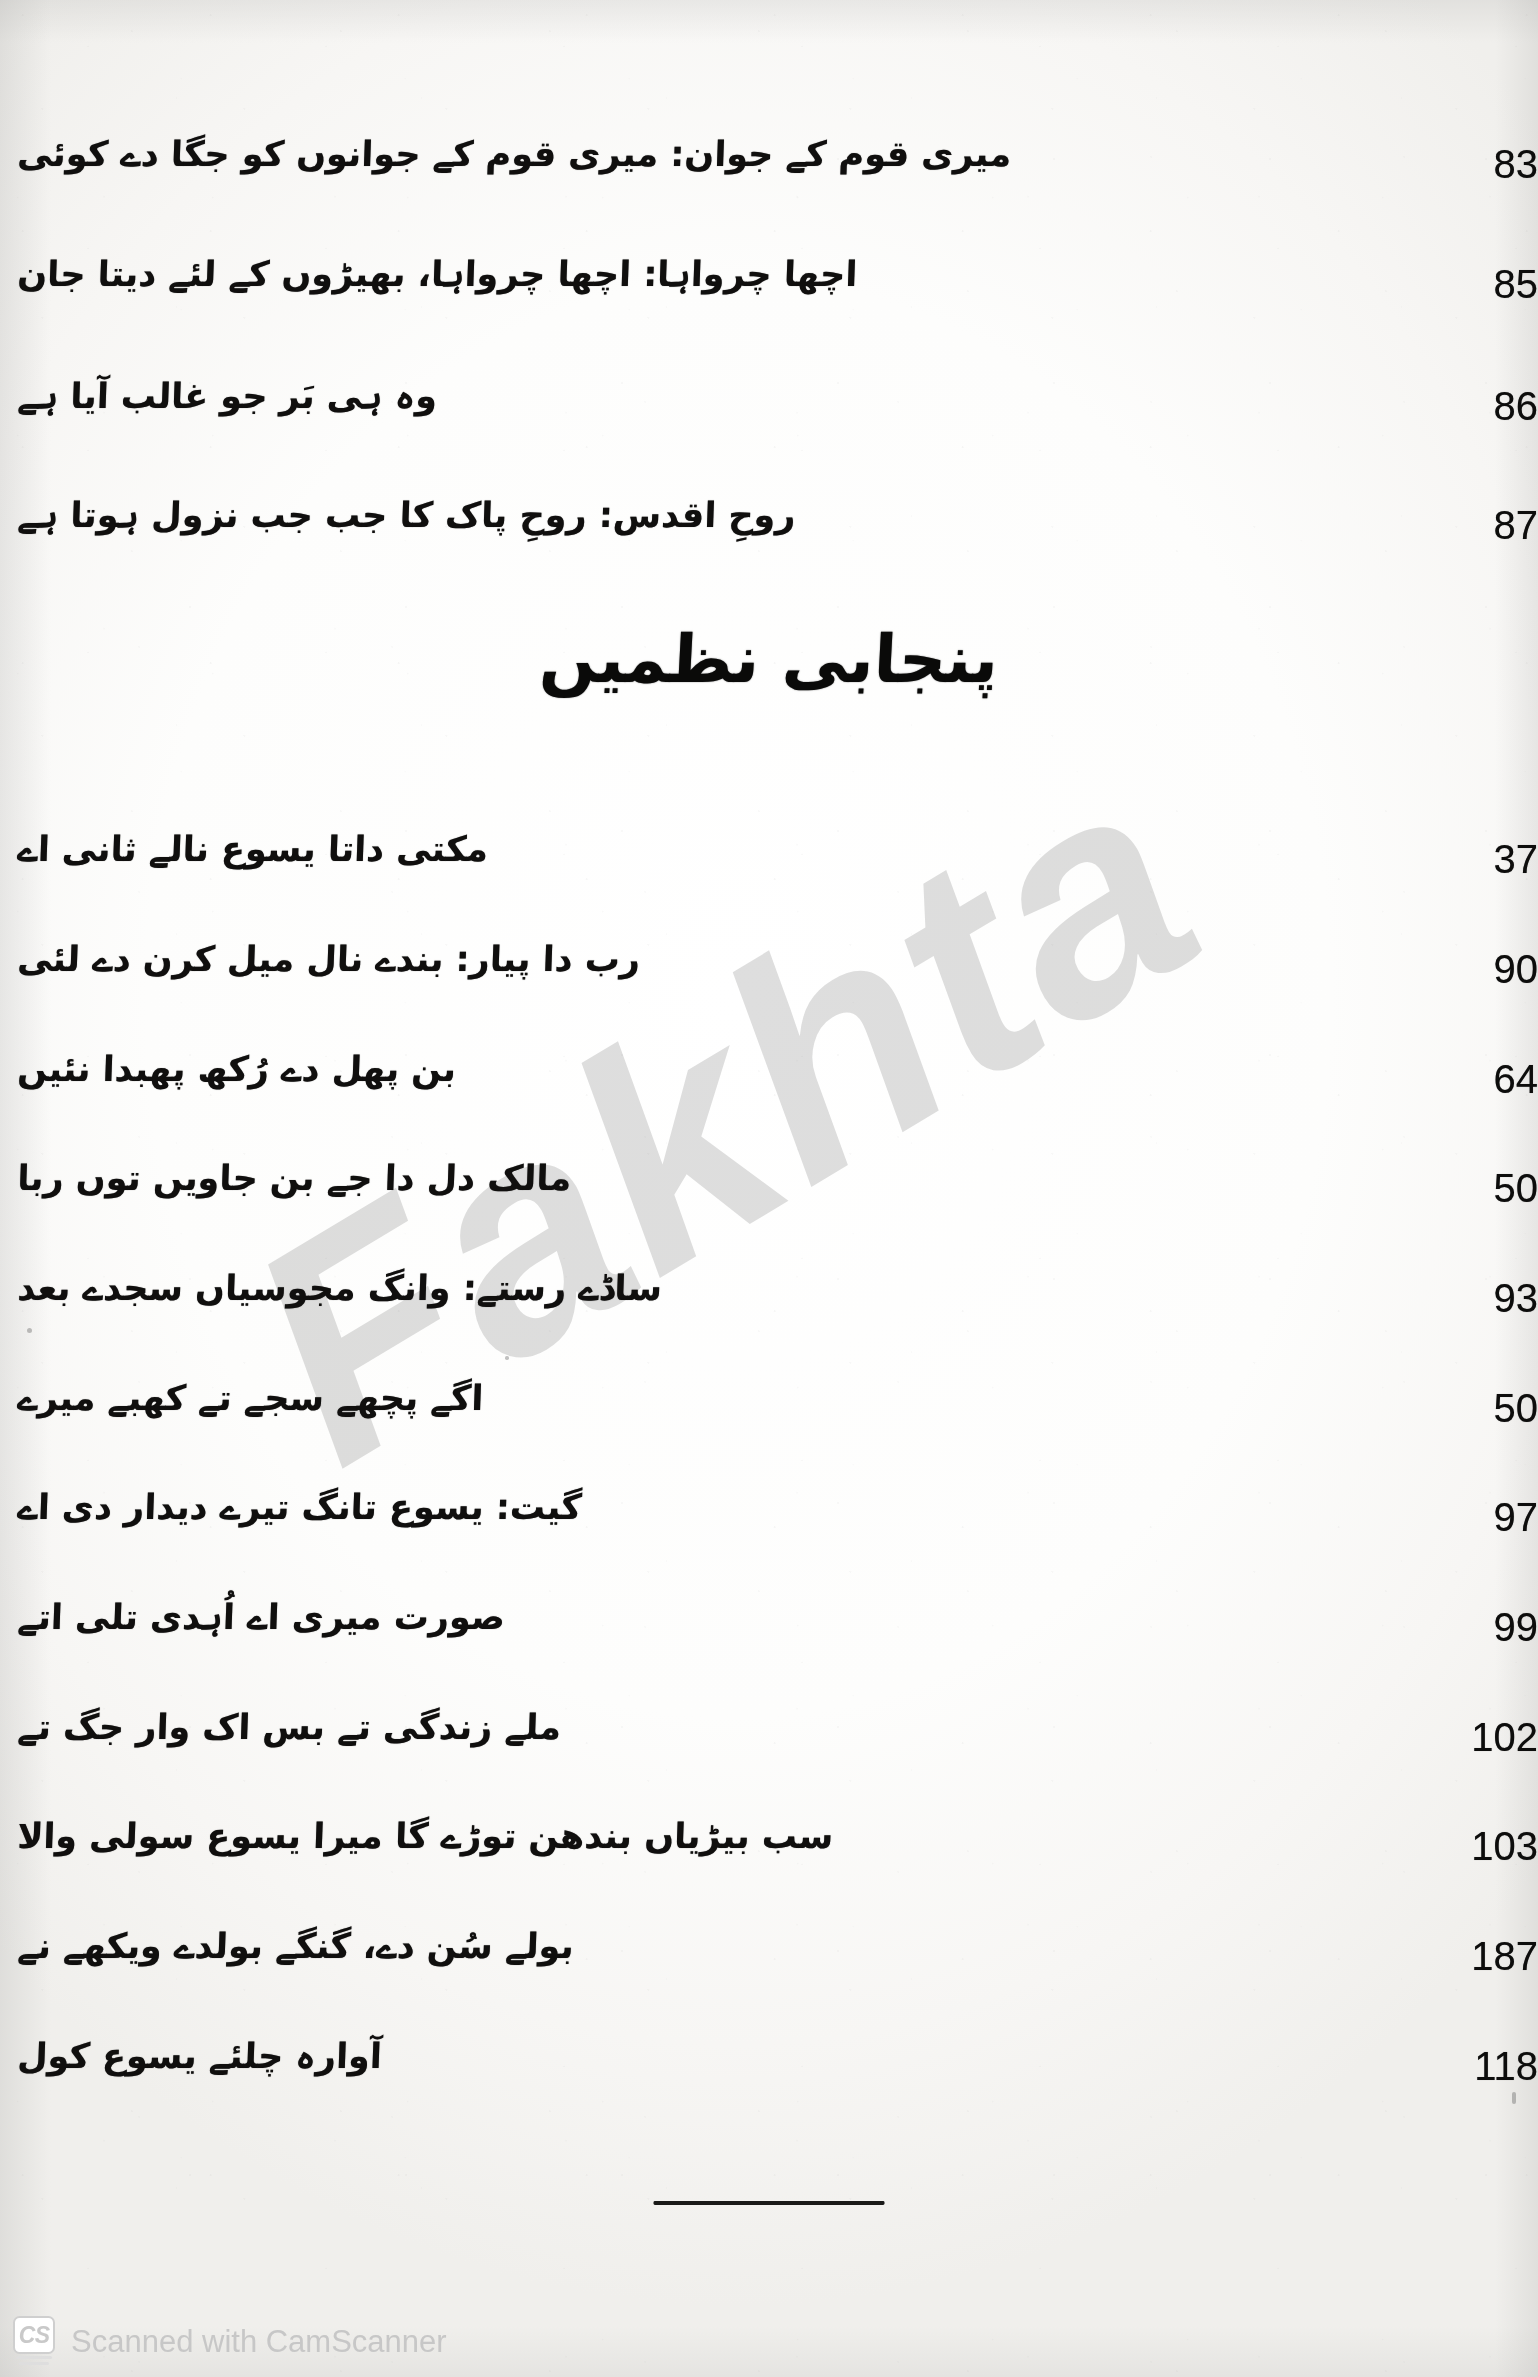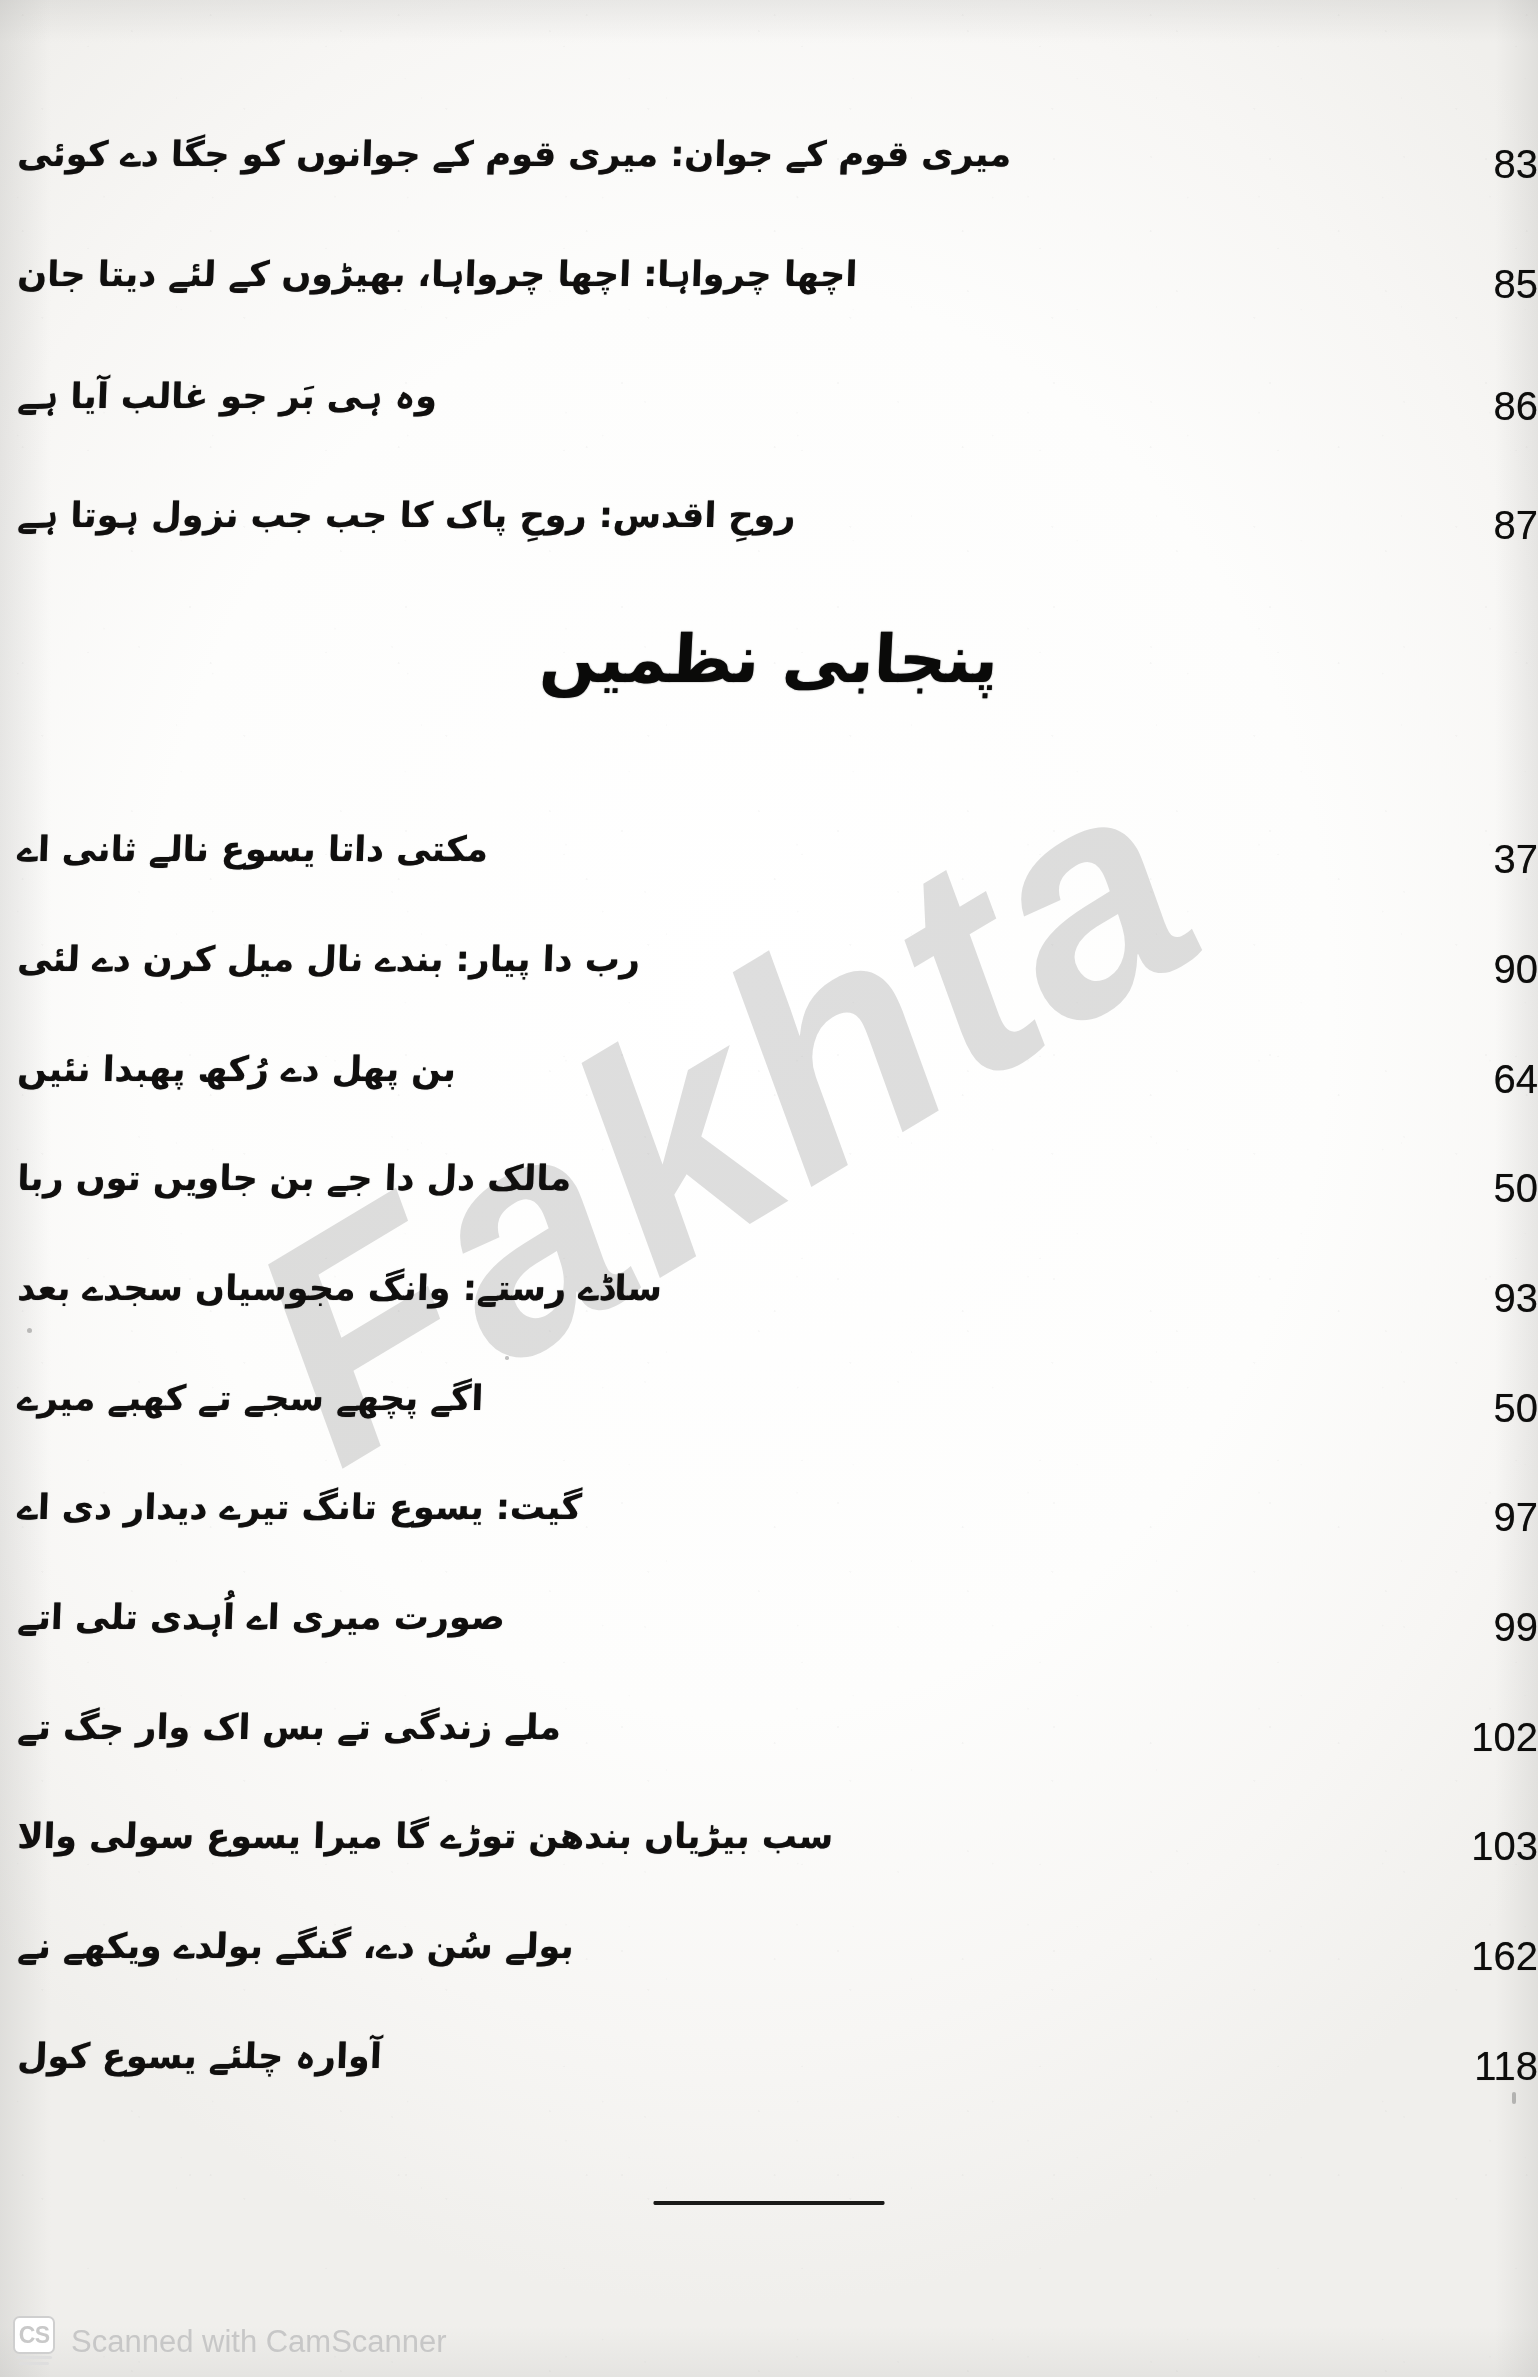--- a/index.html
+++ b/index.html
@@ -186,20 +186,21 @@
     box-sizing: border-box;
     display: flex;
     align-items: center;
     justify-content: center;
     font-family: "Liberation Sans", sans-serif;
     font-weight: bold;
     font-size: 23px;
     color: #c9c9c9;
     background: #ffffff;
     letter-spacing: -0.7px;
+    font-style: italic;
   }
   .cs-logo .cs-bar {
     position: absolute;
     left: 2.9px;
     width: 36px;
     height: 2.9px;
     background: #dedede;
     border-radius: 2.2px;
   }
   .cs-logo .cs-bar.b1 { top: 40px; }
@@ -298,21 +299,21 @@
     <div class="toc-page">102</div>
   </div>
 
   <div class="toc-row" style="top:1815px">
     <div class="toc-title">سب بیڑیاں بندھن توڑے گا میرا یسوع سولی والا</div>
     <div class="toc-page">103</div>
   </div>
 
   <div class="toc-row" style="top:1925px">
     <div class="toc-title">بولے سُن دے، گنگے بولدے ویکھے نے</div>
-    <div class="toc-page">162</div>
+    <div class="toc-page">187</div>
   </div>
 
   <div class="toc-row" style="top:2035px">
     <div class="toc-title">آوارہ چلئے یسوع کول</div>
     <div class="toc-page">118</div>
   </div>
 
   <div class="bottom-rule" style="top:2201px"></div>
 </div>
 

